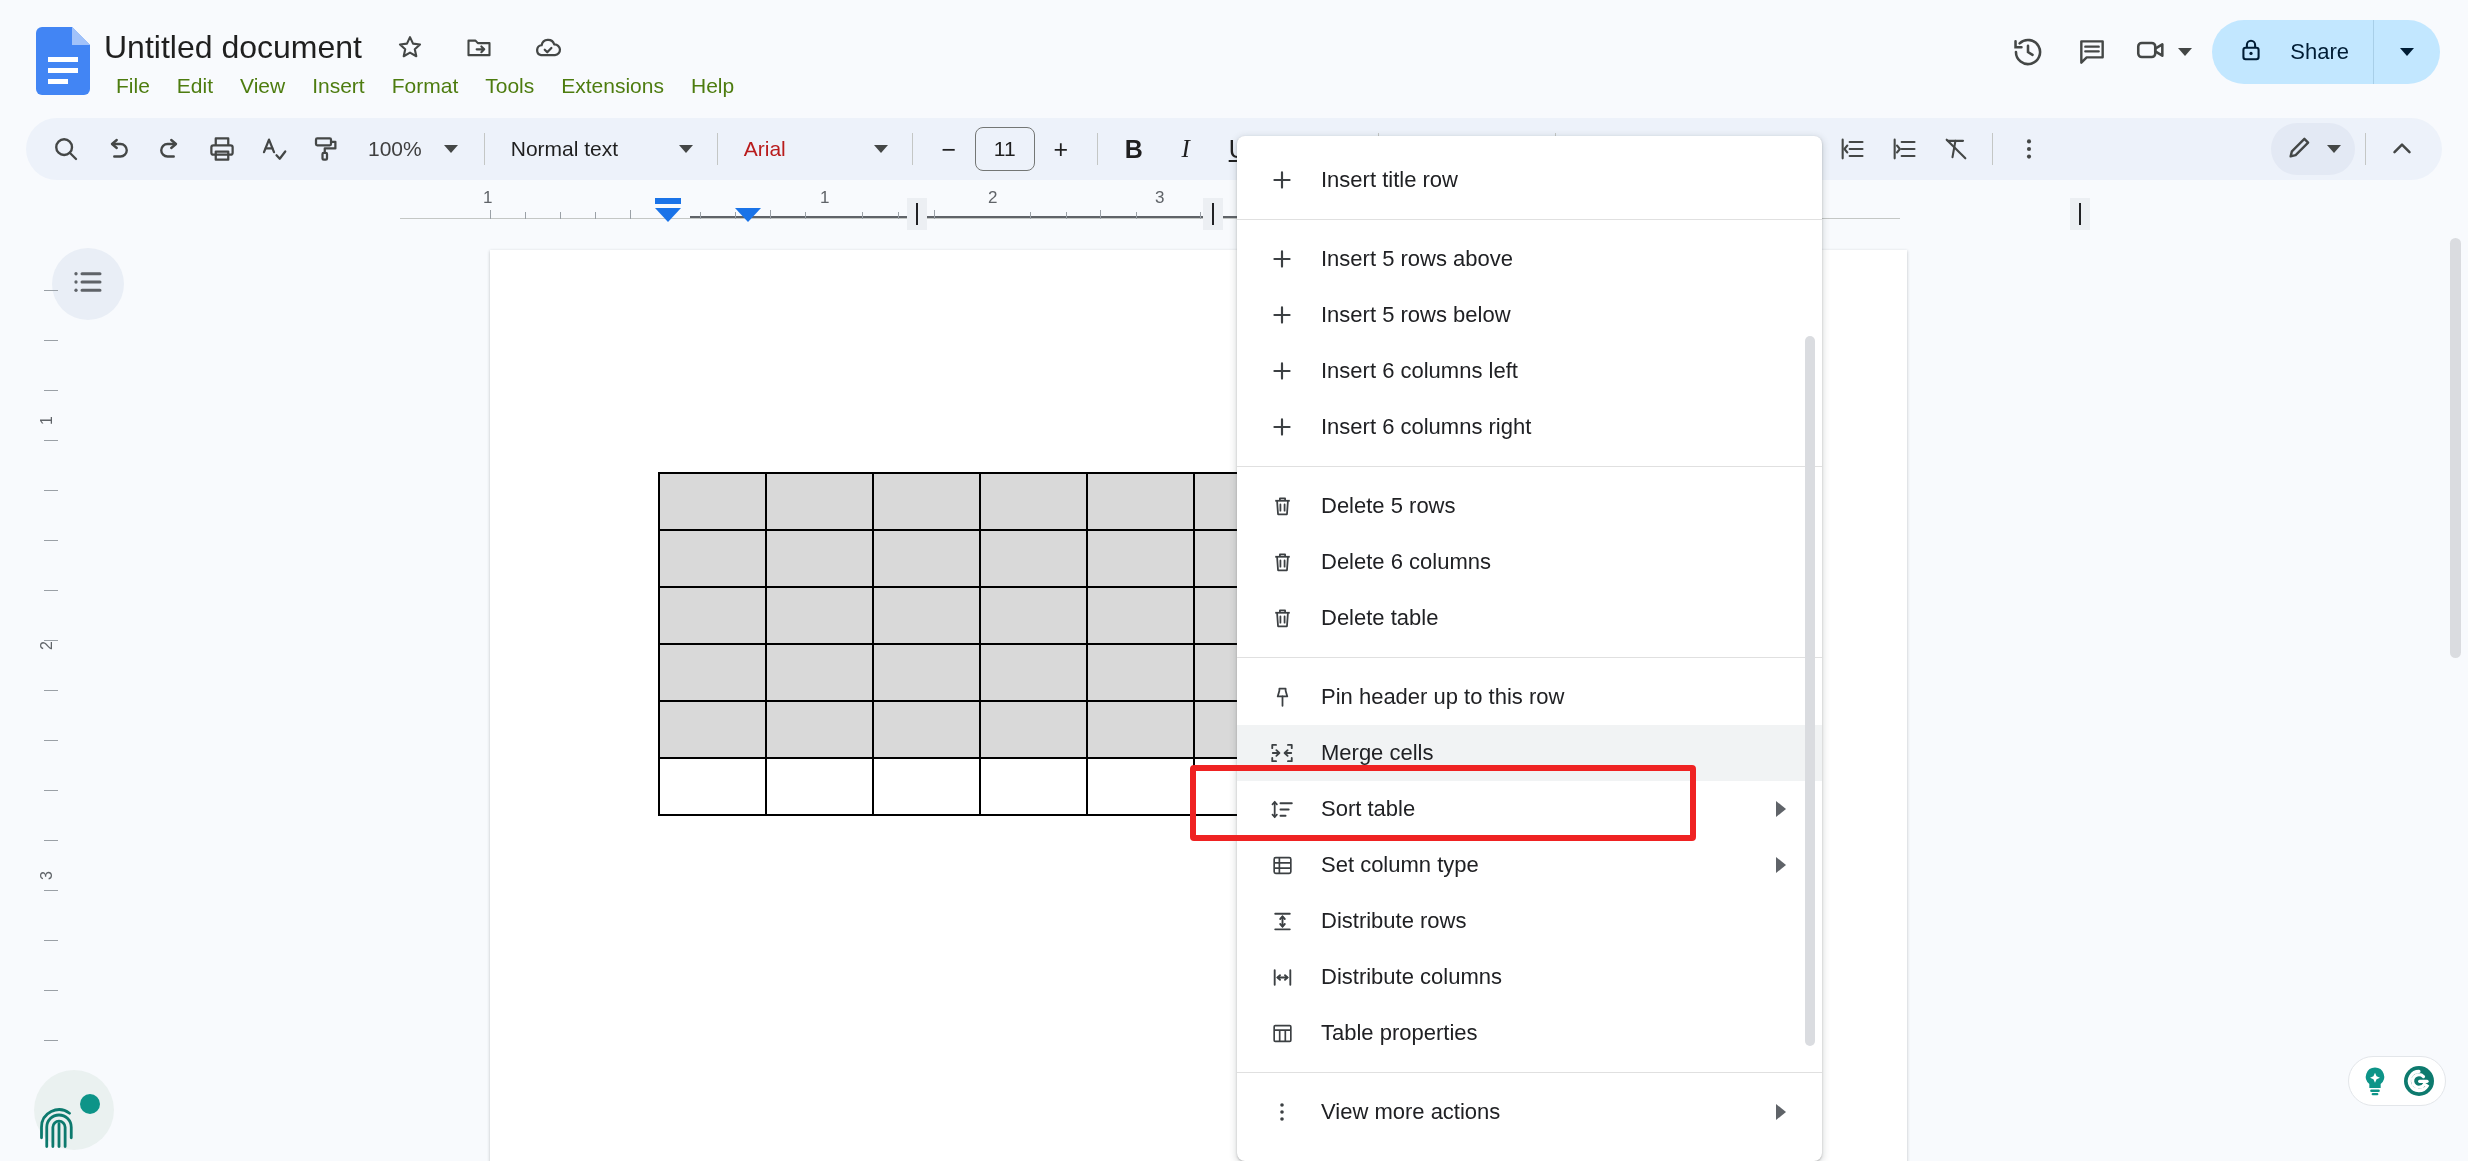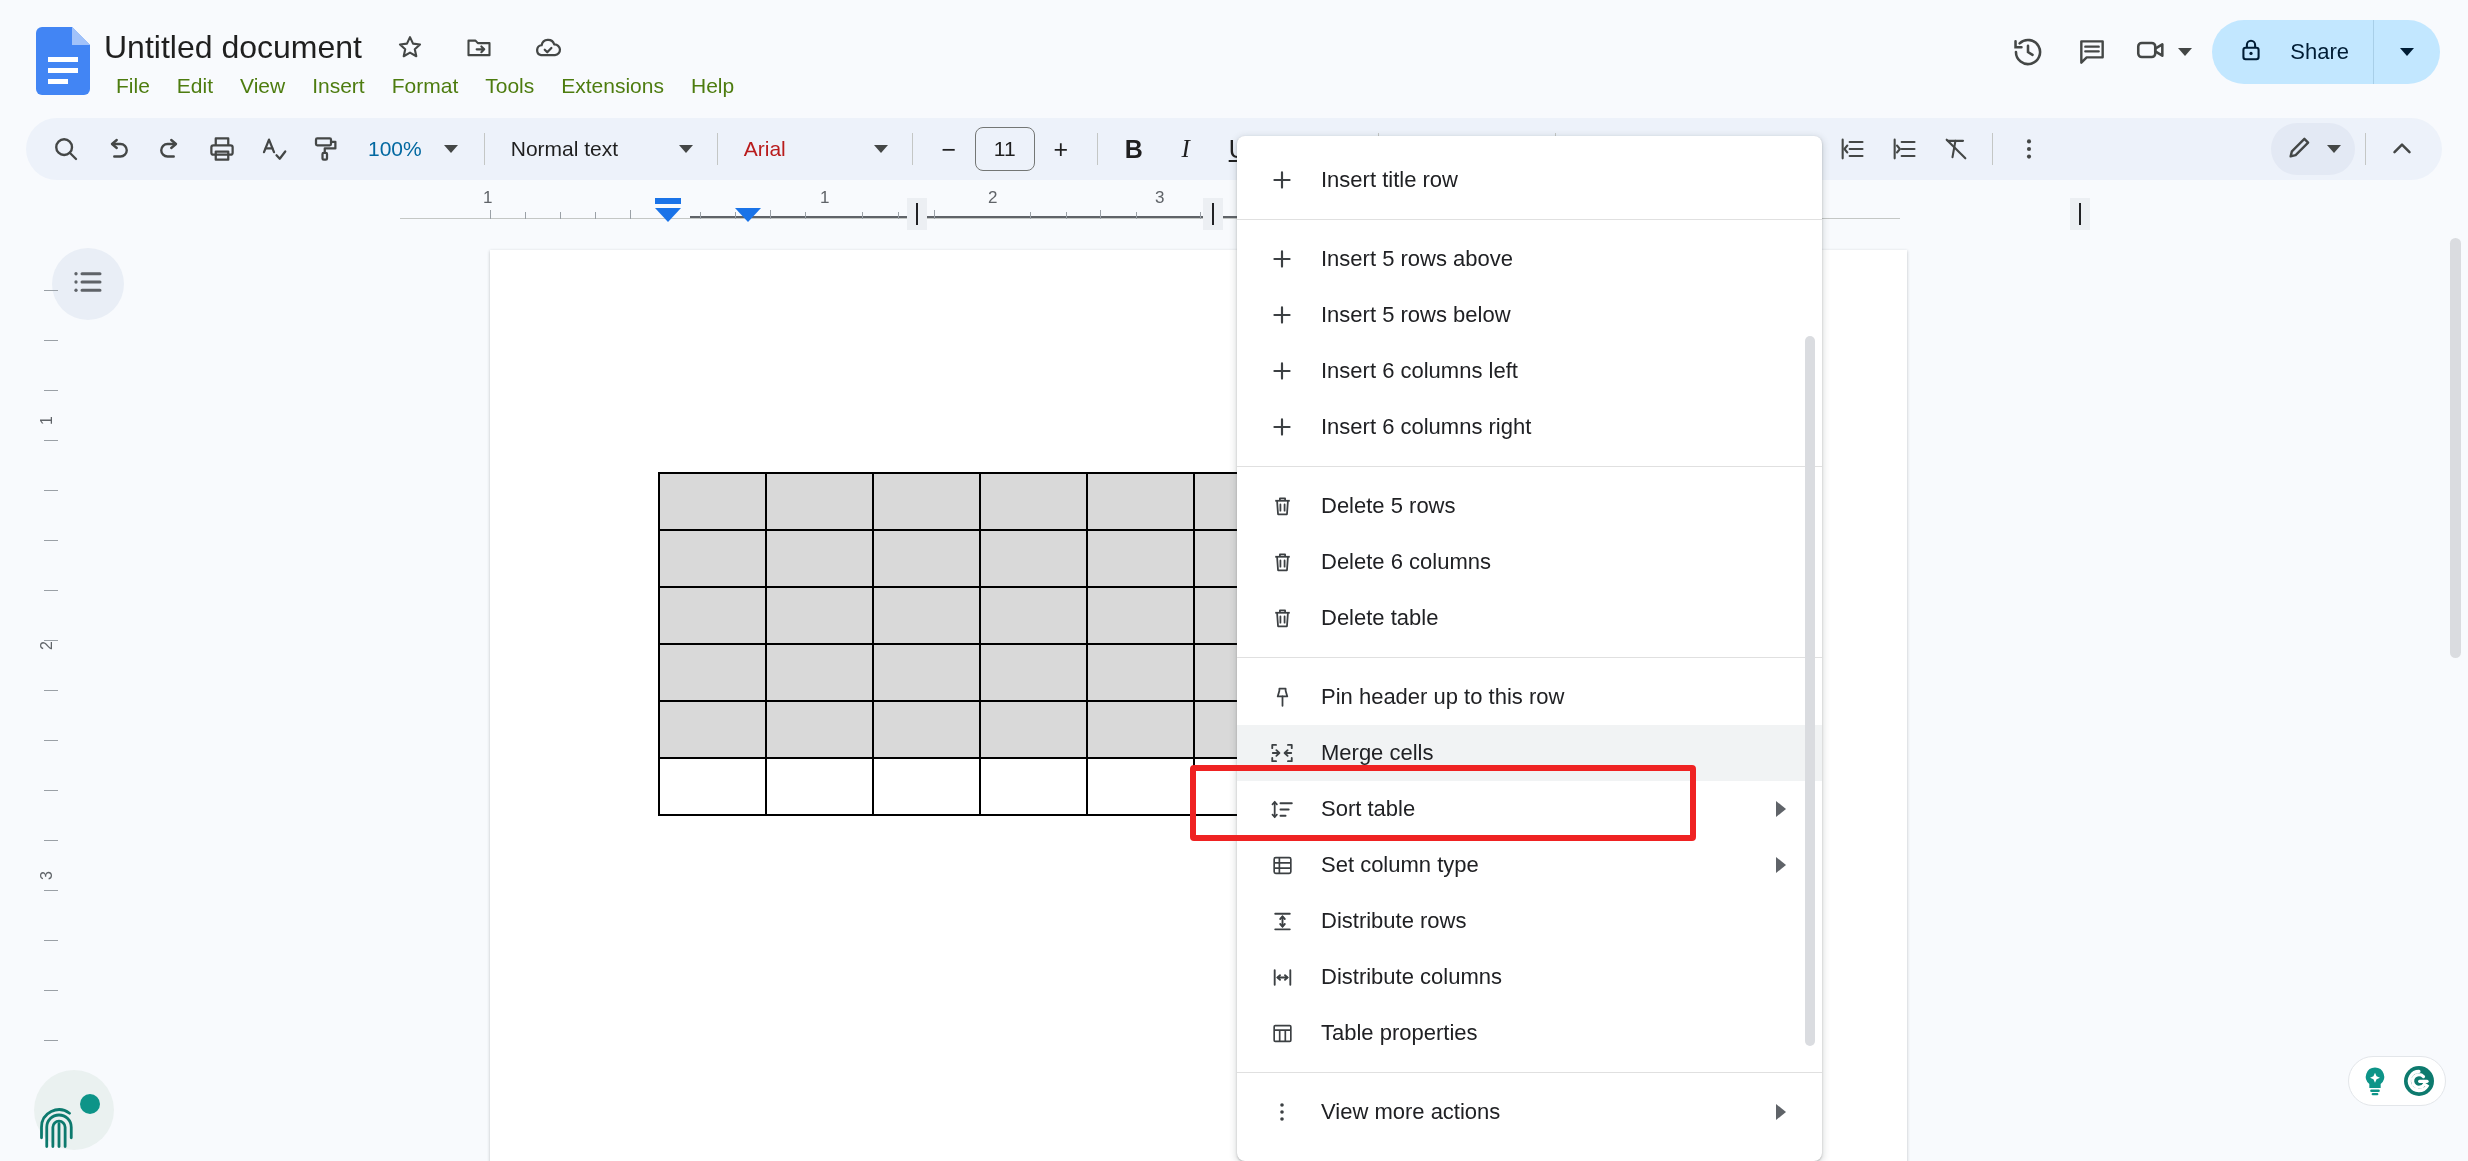--- a/index.html
+++ b/index.html
@@ -30,21 +30,21 @@
   .share-btn{display:flex;align-items:center;height:64px;background:#c2e7ff;border-radius:32px;margin-left:14px;padding:0 0 0 26px;color:#001d35;}
   .share-label{font-size:22px;margin-left:26px;margin-right:24px;white-space:nowrap;}
   .share-div{width:1px;height:64px;background:#a8cfe8;}
   .share-caret{width:66px;height:64px;display:flex;align-items:center;justify-content:center;}
 
   
   .toolbar{position:absolute;left:26px;top:118px;width:2416px;height:62px;background:#edf2fa;border-radius:32px;display:flex;align-items:center;padding:0 14px;box-sizing:border-box;}
   .tb{width:52px;height:52px;border-radius:50%;display:flex;align-items:center;justify-content:center;color:#444746;flex:0 0 auto;}
   .tb-sep{width:1px;height:32px;background:#c4c7c5;margin:0 10px;flex:0 0 auto;}
   .tb-zoom{display:flex;align-items:center;height:52px;border-radius:8px;padding:0 10px 0 16px;flex:0 0 auto;}
-  .tb-zoom .val{font-size:21px;color:#0369a1;}
+  .tb-zoom .val{font-size:21px;color:#404040;}
   .tb-style{display:flex;align-items:center;height:52px;border-radius:8px;padding:0 8px 0 16px;flex:0 0 auto;min-width:188px;}
   .tb-style .val{font-size:21px;color:#1f1f1f;white-space:nowrap;}
   .tb-font{display:flex;align-items:center;height:52px;border-radius:8px;padding:0 8px 0 16px;flex:0 0 auto;min-width:150px;}
   .tb-font .val{font-size:21px;color:#b91c1c;white-space:nowrap;}
   .caret-tb{width:0;height:0;border-left:7px solid transparent;border-right:7px solid transparent;border-top:8px solid #444746;margin-left:auto;margin-right:6px;}
   .fs-box{width:58px;height:42px;border:1px solid #747775;border-radius:8px;display:flex;align-items:center;justify-content:center;font-size:21px;color:#1f1f1f;flex:0 0 auto;}
   .tb-txt{font-size:25px;color:#1f1f1f;}
   .pen-wrap{display:flex;align-items:center;height:52px;border-radius:26px;background:#e3e9f4;padding:0 14px;flex:0 0 auto;}
   .spacer{flex:1 1 auto;}
 

